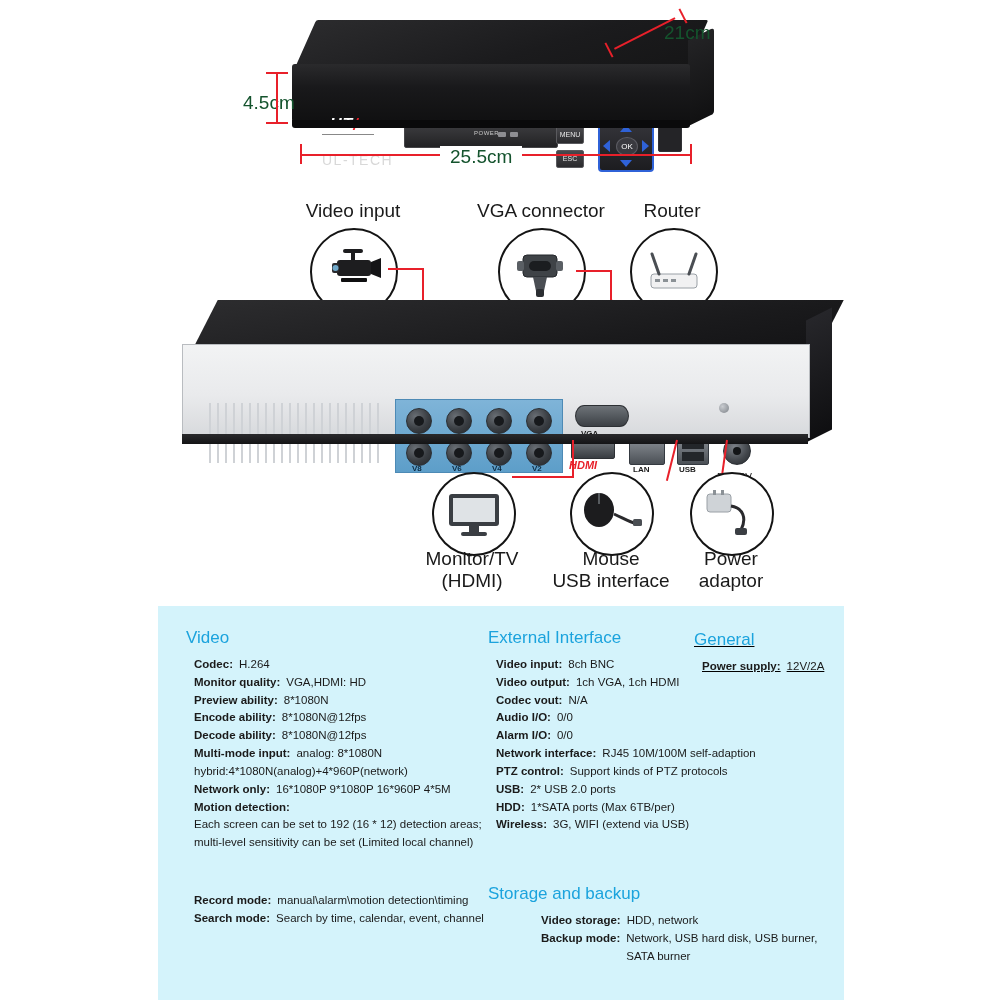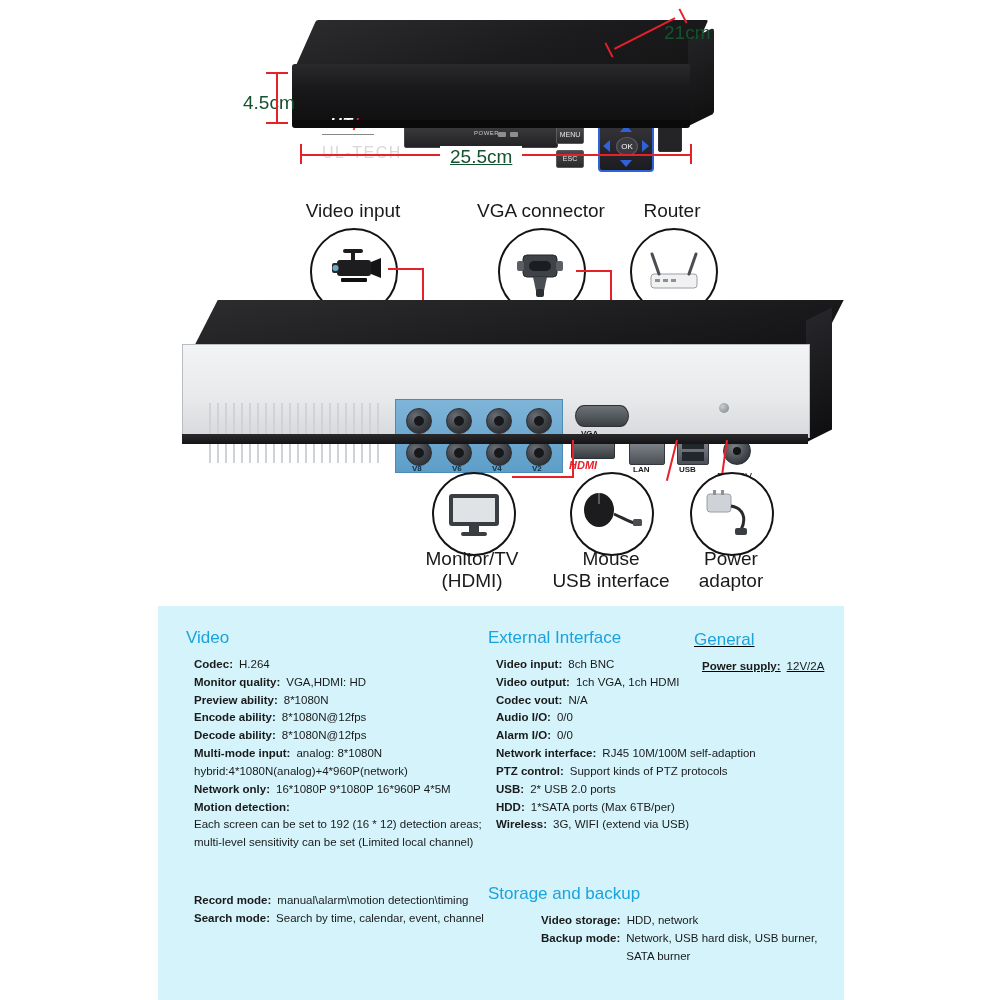--- a/index.html
+++ b/index.html
@@ -60,22 +60,22 @@
     transform: skewY(-26deg);
     border-radius: 0 3px 3px 0;
   }
   .fd-logo-ut {
     position: absolute; left: 38px; top: 52px;
     color: #fff; font-size: 16px; font-style: italic; font-weight: bold;
     letter-spacing: 1px;
   }
   .fd-logo-ut .slash { color: #e8202a; }
   .fd-logo-sub {
-    position: absolute; left: 30px; top: 80px;
-    color: #d8d8d8; font-size: 16px; letter-spacing: 1.5px;
+    position: absolute; left: 30px; top: 88px;
+    color: #d8d8d8; font-size: 14px; letter-spacing: 1.5px;
   }
   .fd-logo-rule {
     position: absolute; left: 30px; top: 70px; width: 52px; height: 1px; background: #888;
   }
   .fd-panel {
     position: absolute; left: 112px; top: 62px; width: 152px; height: 20px;
     background: linear-gradient(180deg,#3a3a3d,#222224);
     border: 1px solid #454548; border-radius: 2px;
   }
   .fd-power-txt {
@@ -237,21 +237,21 @@
   <div class="abs redline" style="left:682px; top:8px; width:2px; height:16px; transform:rotate(-27deg);"></div>
 
   <div class="abs dim-label" style="left:243px; top:92px;">4.5cm</div>
   <div class="abs redline" style="left:276px; top:72px; width:2px; height:52px;"></div>
   <div class="abs redline" style="left:266px; top:72px; width:22px; height:2px;"></div>
   <div class="abs redline" style="left:266px; top:122px; width:22px; height:2px;"></div>
 
   <div class="abs redline" style="left:300px; top:154px; width:392px; height:2px;"></div>
   <div class="abs redline" style="left:300px; top:144px; width:2px; height:20px;"></div>
   <div class="abs redline" style="left:690px; top:144px; width:2px; height:20px;"></div>
-  <div class="abs dim-label" style="left:440px; top:146px; background:#fff; padding:0 10px;text-decoration:underline;">25.5cm</div>
+  <div class="abs dim-label" style="left:440px; top:146px; background:#fff; padding:0 10px;">25.5cm</div>
 
   <div class="abs callout-label" style="left:288px; top:200px; width:130px;">Video input</div>
   <div class="callout-circle" style="left:310px; top:228px; width:84px; height:84px;">
     <svg width="62" height="48" viewBox="0 0 62 48">
       <rect x="14" y="12" width="34" height="16" rx="3" fill="#1d1d1f"></rect>
       <path d="M48 14 L58 10 L58 30 L48 26 Z" fill="#141416"></path>
       <rect x="9" y="15" width="7" height="10" rx="2" fill="#2a2a2d"></rect>
       <circle cx="12.5" cy="20" r="3" fill="#6fa8c9"></circle>
       <rect x="28" y="4" width="4" height="9" fill="#1d1d1f"></rect>
       <rect x="20" y="1" width="20" height="4" rx="2" fill="#1d1d1f"></rect>

